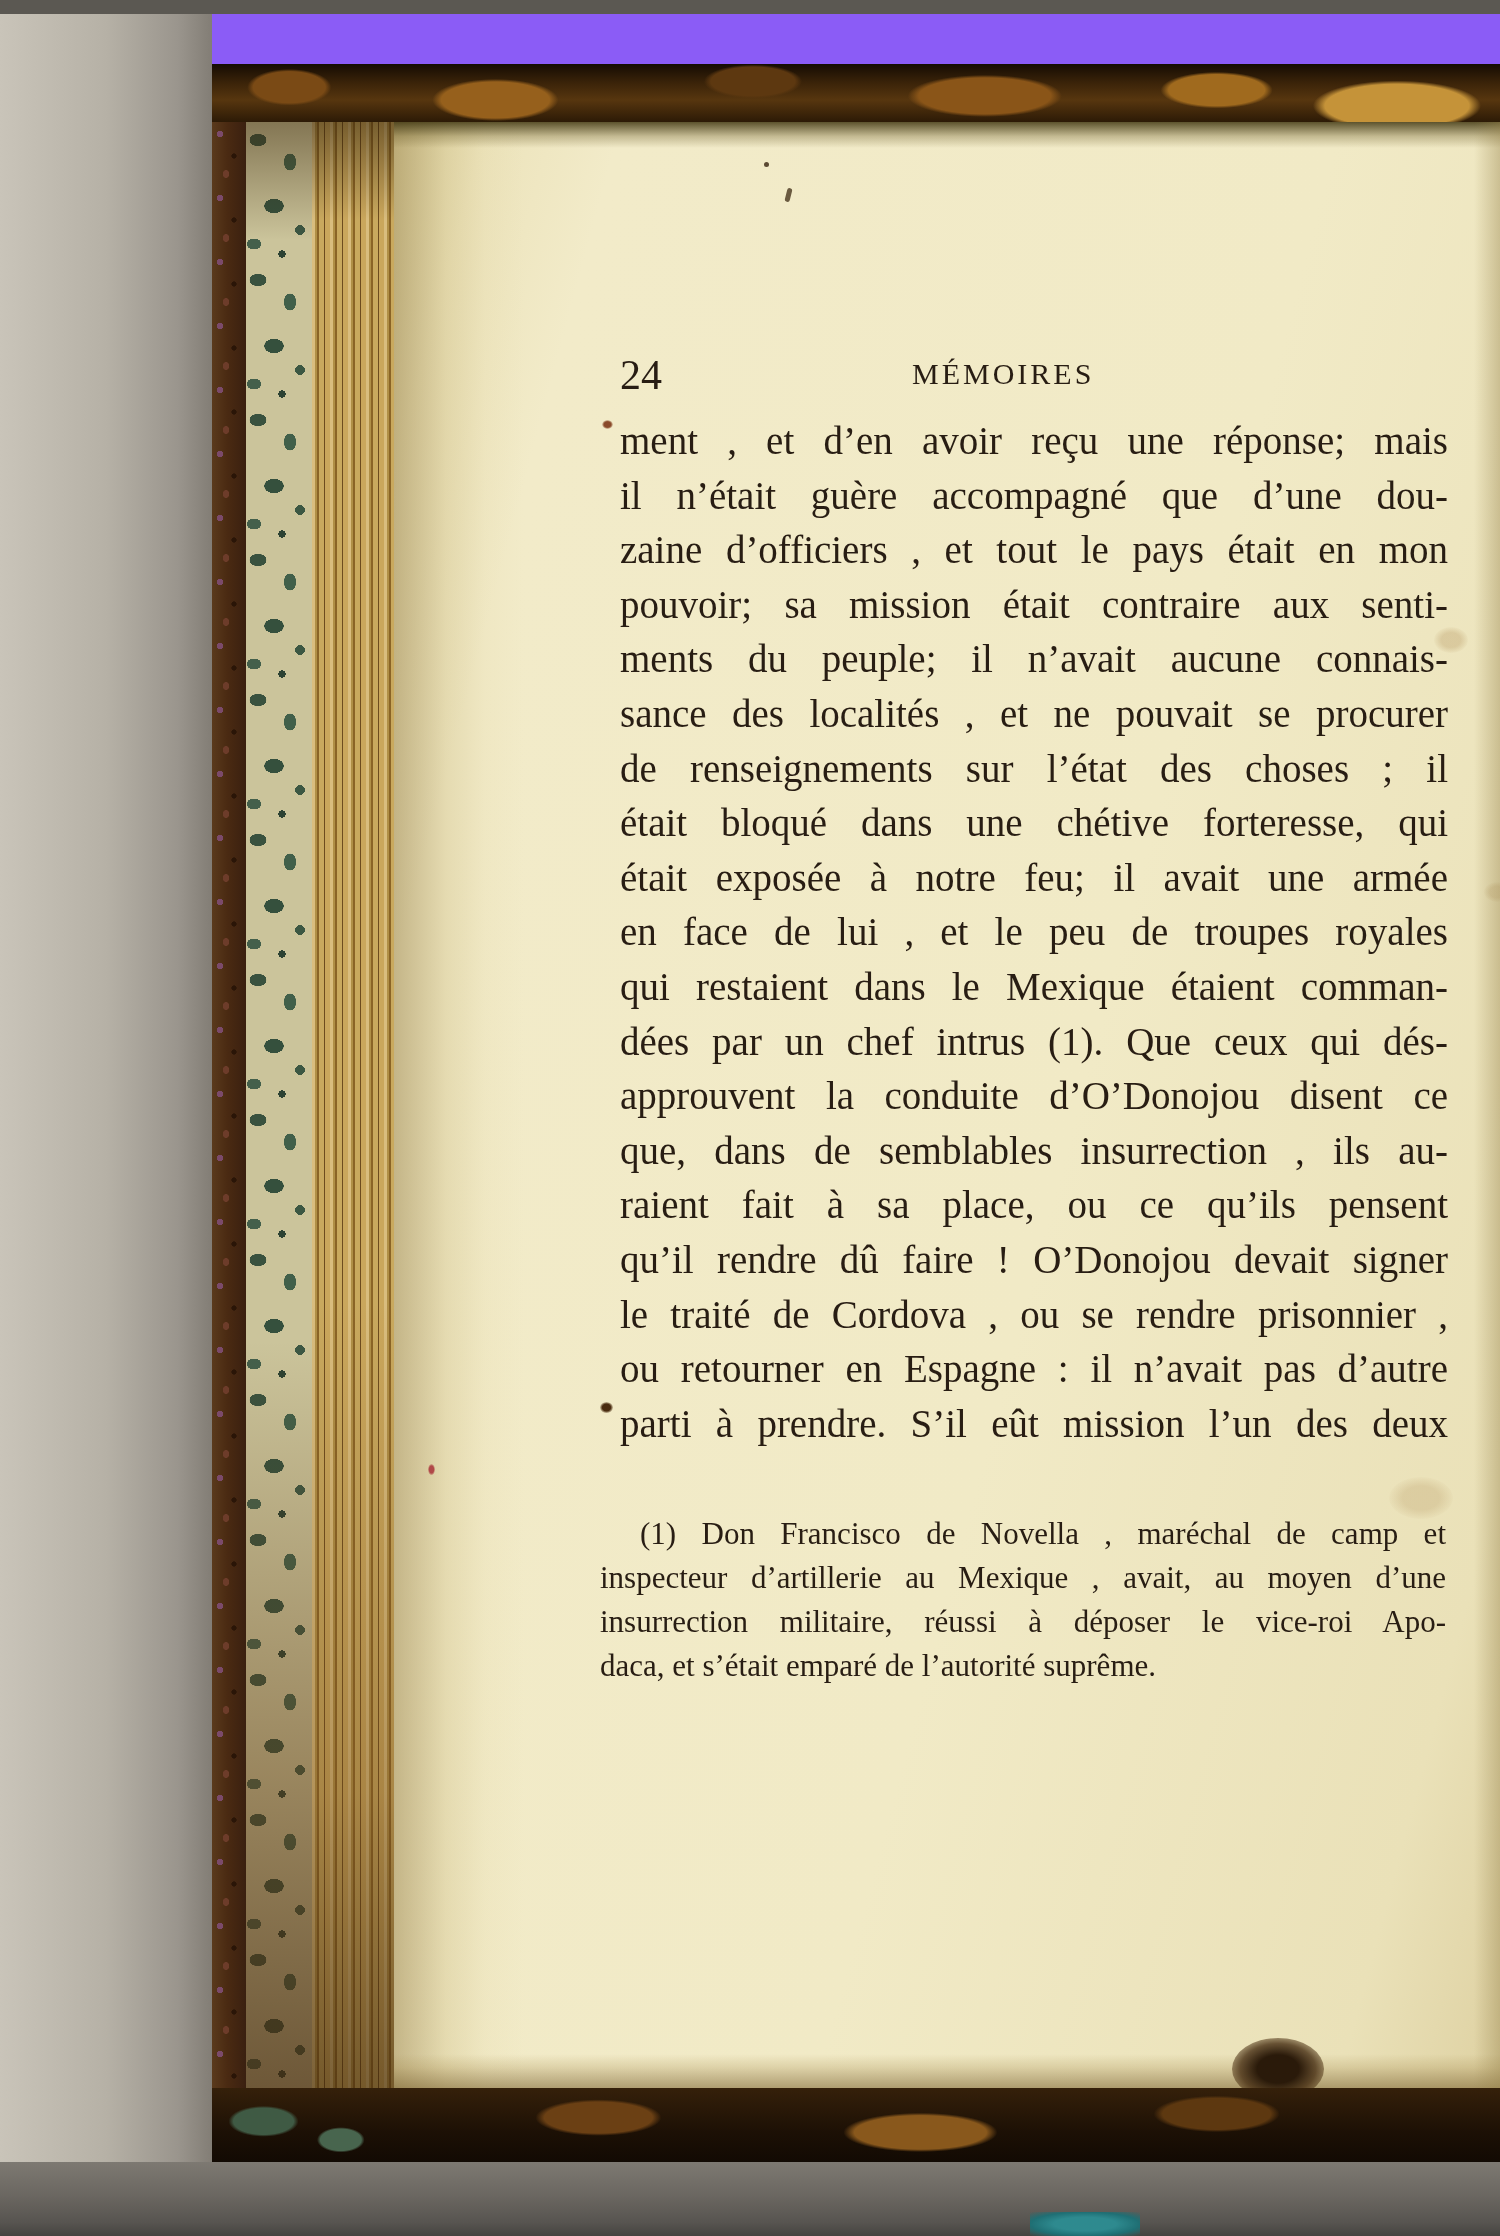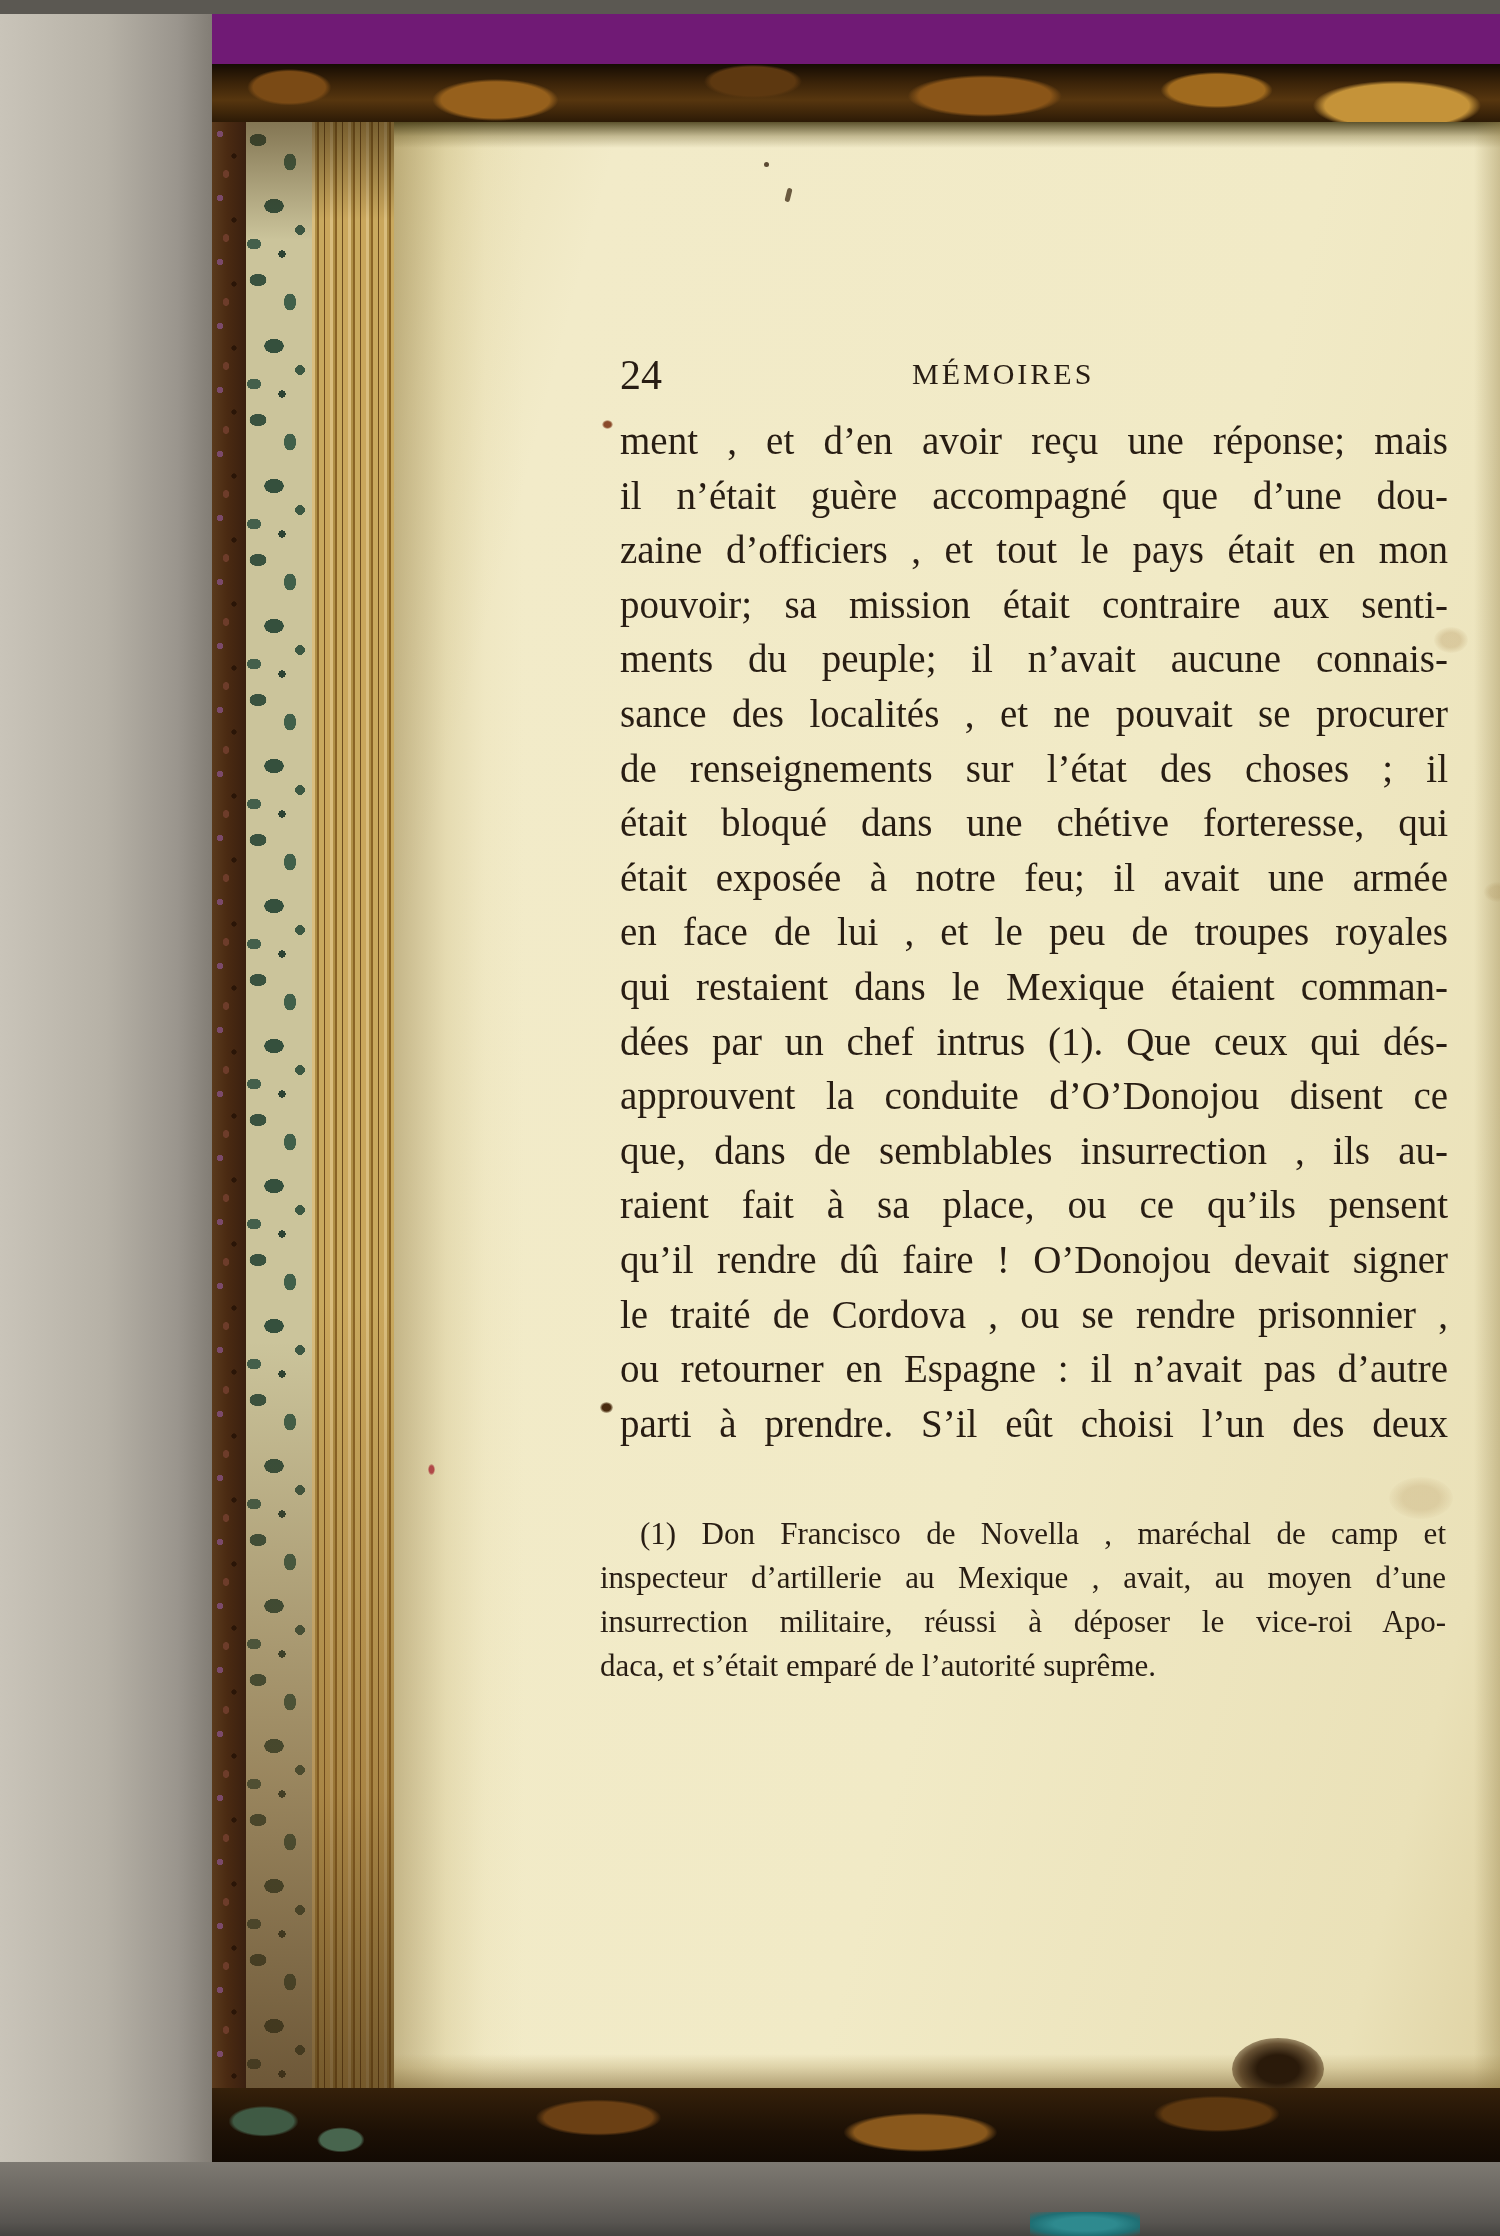--- a/index.html
+++ b/index.html
@@ -1,17 +1,17 @@
 <!DOCTYPE html>
 <html><head>
 <meta charset="utf-8">
 <title>Scanned book page</title>
 <style>
   html,body{margin:0;padding:0;background:#8f8b83;}
-  .scan{position:relative;width:1500px;height:2236px;background:#701a75;overflow:hidden;
+  .scan{position:relative;width:1500px;height:2236px;background:#8b5cf6;overflow:hidden;
         font-family:"Liberation Serif","DejaVu Serif",serif;}
   .bg-topline{position:absolute;left:0;top:0;width:100%;height:14px;background:#5b5852;}
   .bg-left{position:absolute;left:0;top:0;width:212px;height:100%;
            background:linear-gradient(90deg,#c9c4b9 0%,#b6b1a6 50%,#9a958d 84%,#827d75 100%);}
   .bg-bottom{position:absolute;left:0;top:2162px;width:100%;height:74px;
              background:linear-gradient(180deg,#7d7972 0%,#6b6761 45%,#575450 82%,#454340 100%);}
   .book{position:absolute;left:212px;top:64px;width:1288px;height:2098px;}
   .cover-top{position:absolute;left:0;top:0;width:100%;height:58px;
     background:
       radial-gradient(60px 26px at 6% 40%,#7a4a15 0 60%,transparent 70%),
@@ -118,21 +118,21 @@
         <div class="line">était exposée à notre feu; il avait une armée</div>
         <div class="line">en face de lui , et le peu de troupes royales</div>
         <div class="line">qui restaient dans le Mexique étaient comman-</div>
         <div class="line">dées par un chef intrus (1). Que ceux qui dés-</div>
         <div class="line">approuvent la conduite d’O’Donojou disent ce</div>
         <div class="line">que, dans de semblables insurrection , ils au-</div>
         <div class="line">raient fait à sa place, ou ce qu’ils pensent</div>
         <div class="line">qu’il rendre dû faire ! O’Donojou devait signer</div>
         <div class="line">le traité de Cordova , ou se rendre prisonnier ,</div>
         <div class="line">ou retourner en Espagne : il n’avait pas d’autre</div>
-        <div class="line">parti à prendre. S’il eût choisi l’un des deux</div>
+        <div class="line">parti à prendre. S’il eût mission l’un des deux</div>
       </div>
 
       <div class="footnote">
         <div class="line first">(1) Don Francisco de Novella , maréchal de camp et</div>
         <div class="line">inspecteur d’artillerie au Mexique , avait, au moyen d’une</div>
         <div class="line">insurrection militaire, réussi à déposer le vice-roi Apo-</div>
         <div class="line last">daca, et s’était emparé de l’autorité suprême.</div>
       </div>
 
       <div class="spot" style="left:370px;top:40px;width:5px;height:5px;background:#5b4a33;"></div>

